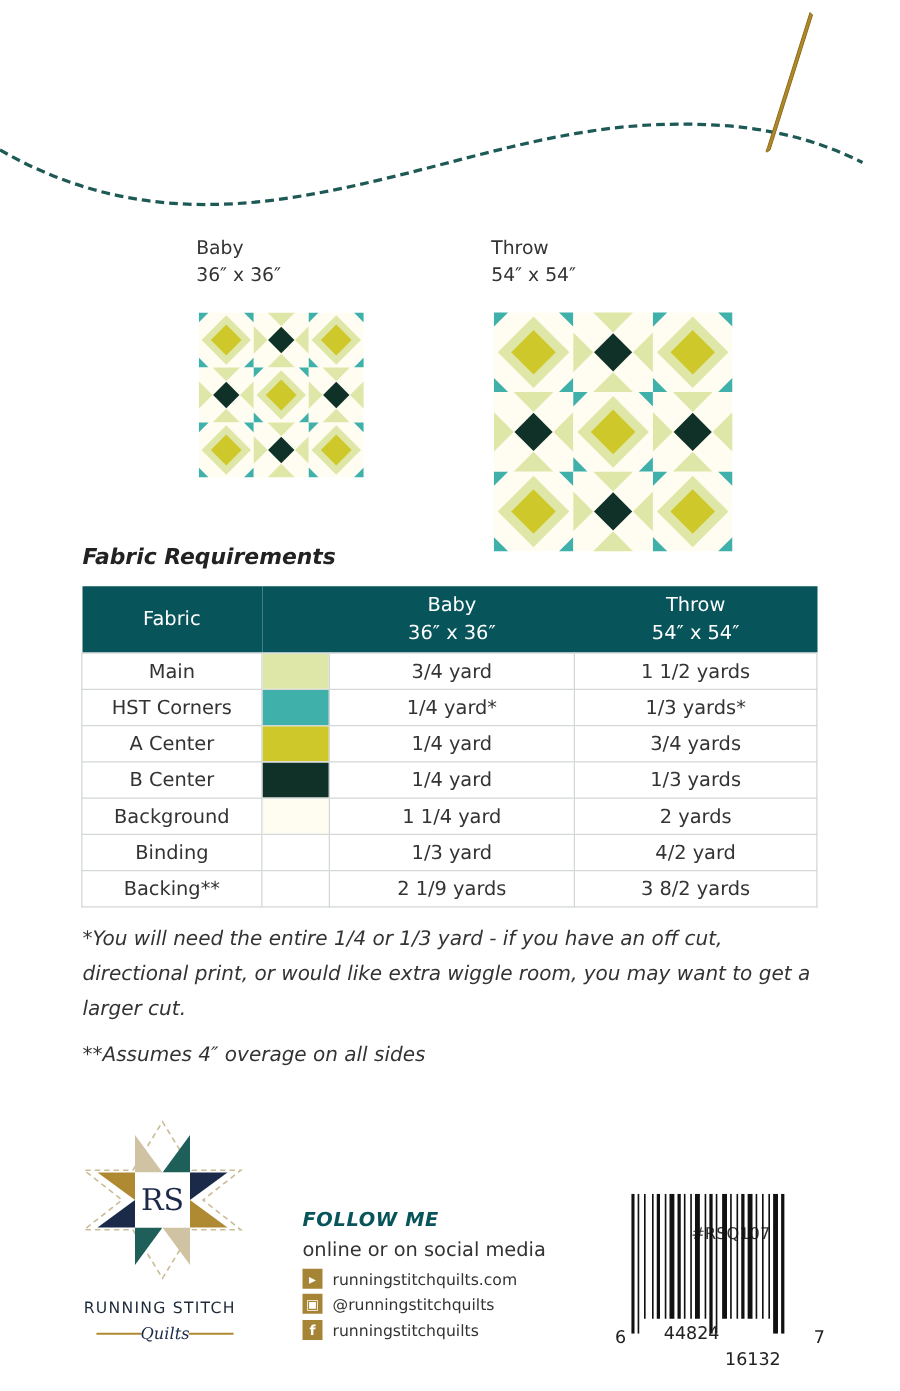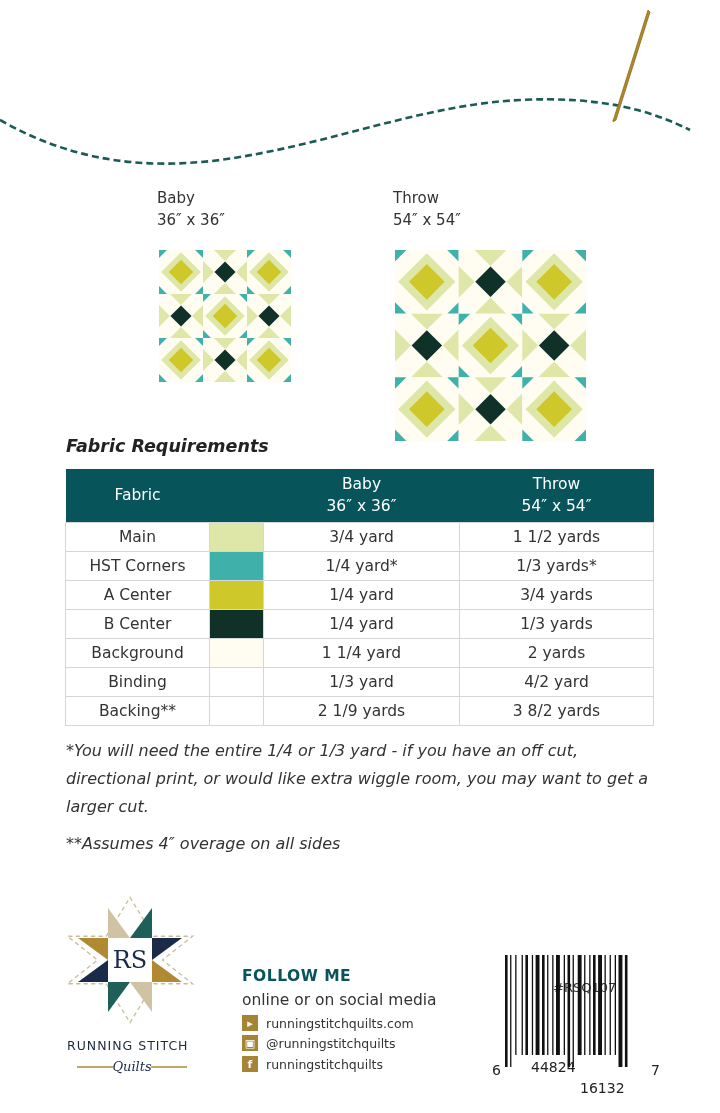--- a/index.html
+++ b/index.html
@@ -31,21 +31,21 @@
   table.fabric td.swatch .chip { width: 100%; height: 28px; }
 
   .note { position: absolute; left: 66px; font-size: 16px; font-style: italic; color: #333; line-height: 28px; }
   #note1 { top: 737px; width: 600px; }
   #note2 { top: 830px; }
 
   .logo { position: absolute; left: 60px; top: 895px; width: 140px; height: 130px; }
   .brand-name { position: absolute; left: 67px; top: 1038px; font-size: 12.5px; letter-spacing: 1px; color: #1d2a3a; }
   .brand-sub { position: absolute; left: 77px; top: 1057px; width: 110px; height: 18px; }
 
-  .follow-title { position: absolute; left: 242px; top: 967px; font-size: 15.5px; font-weight: bold; color: #07545a; letter-spacing: 0.5px; }
+  .follow-title { position: absolute; left: 242px; top: 967px; font-size: 15.5px; font-weight: bold; color: #07545a; letter-spacing: 0.5px; font-style: italic; }
   .follow-sub { position: absolute; left: 242px; top: 991px; font-size: 15.5px; color: #333; }
   .social { position: absolute; left: 242px; font-size: 12.5px; color: #333; display: flex; align-items: center; }
   .social .ic { width: 16px; height: 16px; background: #a68436; margin-right: 8px; display: flex; align-items: center; justify-content: center; color: #fff; font-size: 11px; font-weight: bold; }
   #soc0 { top: 1015px; }
   #soc1 { top: 1035px; }
   #soc2 { top: 1056px; }
 
   .sku { position: absolute; left: 553px; top: 980px; font-size: 13px; color: #333; }
   .barcode { position: absolute; left: 505px; top: 955px; width: 150px; height: 112px; }
   .bc-digit { position: absolute; font-size: 14px; color: #222; }

